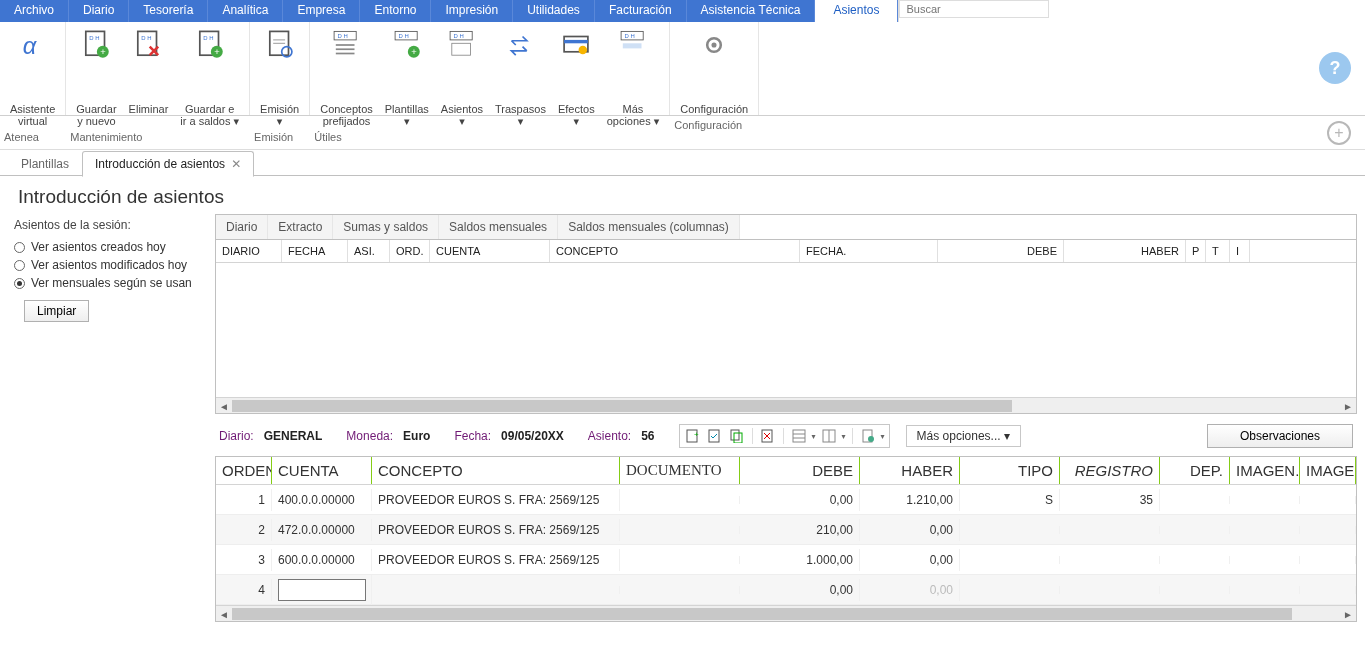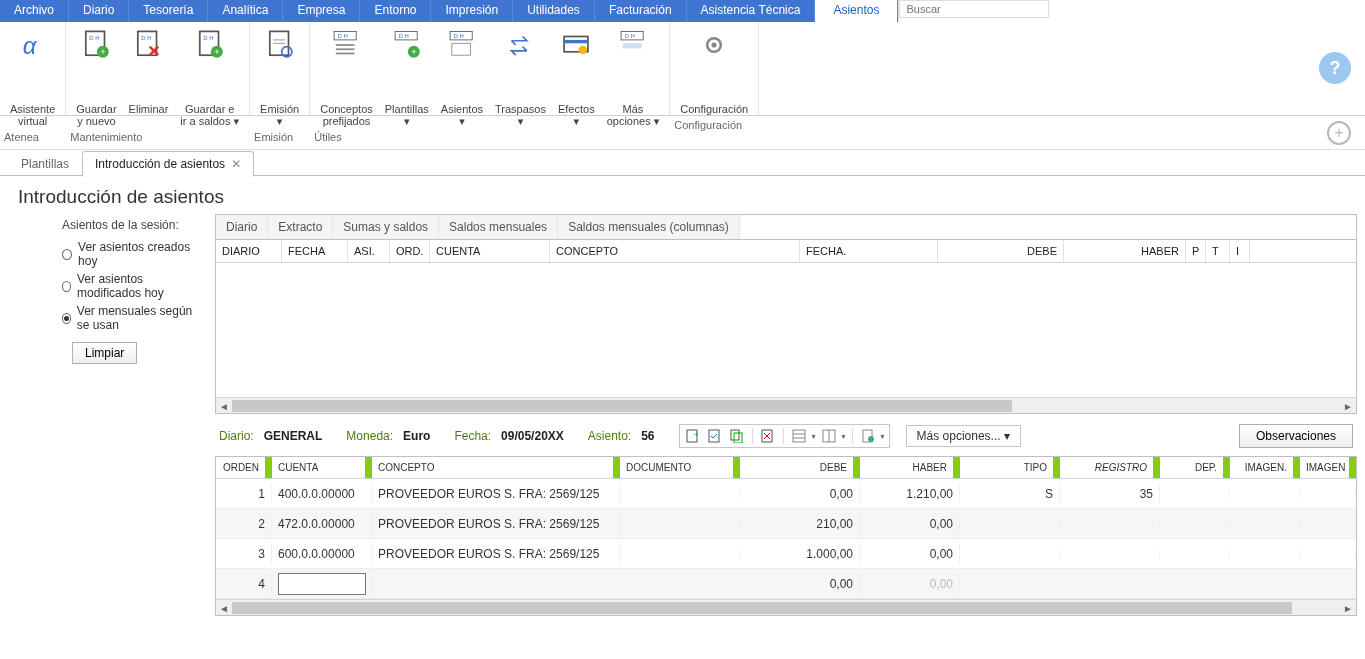--- a/index.html
+++ b/index.html
@@ -31,21 +31,21 @@
   .ws-tab { padding: 5px 12px; font-size: 12px; color: #666; cursor: pointer; border: 1px solid transparent; border-bottom: none; }
   .ws-tab.active { border: 1px solid #c0c0c0; border-bottom: 1px solid #fff; background: #fff; color: #222; border-radius: 3px 3px 0 0; position: relative; top: 1px; }
   .ws-tab .close-x { margin-left: 6px; color: #888; }
   .ws-divider { height: 1px; background: #c0c0c0; margin-top: -1px; }
 
   .page-title { font-size: 19px; padding: 10px 18px 6px; color: #333; }
 
   .main { display: flex; padding: 0 8px; gap: 10px; }
 
   
-  .sidebar { width: 210px; padding: 4px 6px; margin-left: 48px; }
+  .sidebar { width: 210px; padding: 4px 6px; }
   .sidebar-title { font-size: 12px; color: #444; margin-bottom: 8px; }
   .radio-row { display: flex; align-items: center; gap: 6px; margin-bottom: 4px; font-size: 12px; cursor: pointer; }
   .radio { width: 11px; height: 11px; border-radius: 50%; border: 1px solid #666; display: inline-flex; align-items: center; justify-content: center; }
   .radio.checked::after { content: ''; width: 5px; height: 5px; background: #333; border-radius: 50%; }
   .btn-limpiar { margin-top: 6px; margin-left: 10px; padding: 3px 12px; border: 1px solid #b0b0b0; background: linear-gradient(#fff,#eee); font-size: 12px; cursor: pointer; }
 
   
   .content { flex: 1; }
 
   .subtabs { display: flex; border: 1px solid #c0c0c0; border-bottom: none; }
@@ -57,31 +57,31 @@
   .grid1-head { display: flex; border-bottom: 1px solid #d4d4d4; }
   .gh { padding: 5px 6px; font-size: 11px; border-right: 1px solid #e0e0e0; color: #222; white-space: nowrap; overflow: hidden; }
   .grid1-body { flex: 1; background: #fff; }
   .hscroll { height: 16px; background: #efefef; border-top: 1px solid #d4d4d4; position: relative; }
   .hscroll .arrow { position: absolute; top: 0; width: 16px; height: 16px; display: flex; align-items: center; justify-content: center; color: #666; font-size: 10px; }
   .hscroll .arrow.left { left: 0; }
   .hscroll .arrow.right { right: 0; }
   .hscroll .thumb { position: absolute; height: 12px; top: 2px; background: #c8c8c8; }
 
   .entry-bar { display: flex; align-items: center; gap: 10px; padding: 10px 4px 8px; font-size: 12px; }
-  .lbl { color: #4d7c0f; }
+  .lbl { color: #701a75; }
   .val { font-weight: bold; color: #222; margin-right: 14px; }
   .icon-strip { display: flex; border: 1px solid #c7c7c7; padding: 2px 4px; gap: 4px; align-items: center; }
   .mini-icon { width: 18px; height: 18px; display: inline-flex; align-items: center; justify-content: center; cursor: pointer; }
   .sep { width: 1px; height: 16px; background: #ddd; margin: 0 2px; }
   .mas-op { border: 1px solid #c7c7c7; padding: 3px 10px; font-size: 12px; cursor: pointer; margin-left: 6px; }
-  .obs-btn { margin-left: auto; border: 1px solid #b0b0b0; background: linear-gradient(#fff,#eee); padding: 4px 16px; font-size: 12px; cursor: pointer; }
+  .obs-btn { margin-left: auto; border: 1px solid #b0b0b0; background: linear-gradient(#fff,#eee); padding: 4px 32px; font-size: 12px; cursor: pointer; }
 
   .grid2 { border: 1px solid #c0c0c0; }
   .grid2-head { display: flex; border-bottom: 1px solid #d4d4d4; background: #fff; }
-  .g2h { padding: 5px 6px; font-size: 10px; border-right: 7px solid #84cc16; white-space: nowrap; overflow: hidden; }
+  .g2h { padding: 5px 6px; font-size: 15px; border-right: 1px solid #84cc16; white-space: nowrap; overflow: hidden; }
   .g2h.right { text-align: right; }
   .grid2-row { display: flex; border-bottom: 1px solid #eee; height: 30px; align-items: center; }
   .grid2-row.alt { background: #f6f6f6; }
   .g2c { padding: 4px 6px; font-size: 12px; border-right: 1px solid #f0f0f0; overflow: hidden; white-space: nowrap; }
   .g2c.right { text-align: right; }
   .cell-input { border: 1px solid #777; height: 22px; width: 88px; padding: 2px 4px; }
   .dim { color: #bbb; }
 
 </style>
 </head>
@@ -372,21 +372,21 @@
       </div>
       <span class="mas-op">Más opciones...  ▾</span>
       <button class="obs-btn">Observaciones</button>
     </div>
 
     <div class="grid2">
       <div class="grid2-head" id="g2head">
           <div class="g2h right" style="width: 56px;">ORDEN</div>
           <div class="g2h" style="width: 100px;">CUENTA</div>
           <div class="g2h" style="width: 248px;">CONCEPTO</div>
-          <div class="g2h" style="width: 120px;">DOCUMENTO</div>
+          <div class="g2h" style="width: 120px; font-family: Liberation Serif, serif;">DOCUMENTO</div>
           <div class="g2h right" style="width: 120px;">DEBE</div>
           <div class="g2h right" style="width: 100px;">HABER</div>
           <div class="g2h right" style="width: 100px;">TIPO</div>
           <div class="g2h right" style="width: 100px; font-style: italic;">REGISTRO</div>
           <div class="g2h right" style="width: 70px;">DEP.</div>
           <div class="g2h right" style="width: 70px;">IMAGEN.</div>
           <div class="g2h" style="width: 56px;">IMAGEN</div>
         </div>
       <div id="g2body">
           <div class="grid2-row">

